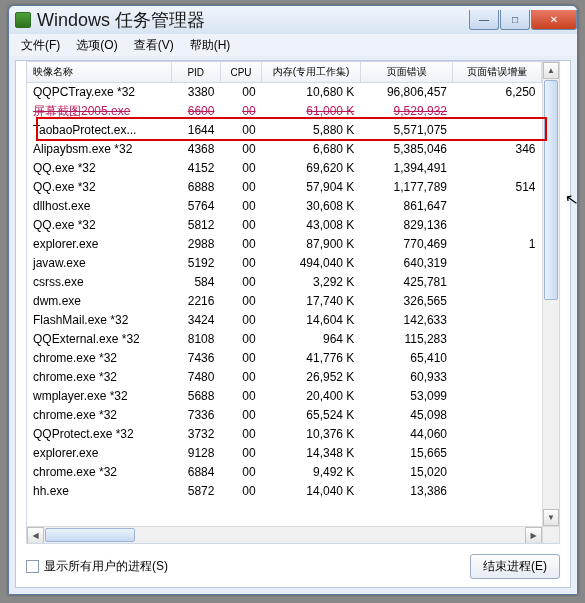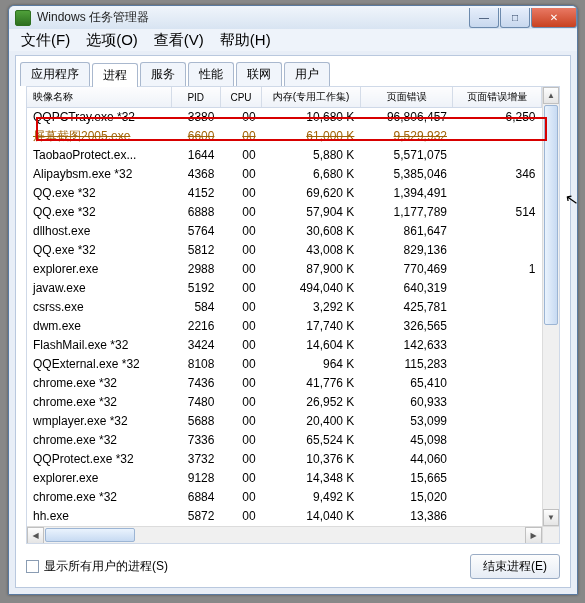--- a/index.html
+++ b/index.html
@@ -1,24 +1,24 @@
 <!DOCTYPE html>
 <html><head>
 <meta charset="utf-8">
 <style>
 * { margin:0; padding:0; box-sizing:border-box; font-family:"Microsoft YaHei","SimSun",Tahoma,sans-serif; }
 body { background:#888; width:585px; height:603px; position:relative; overflow:hidden; }
 .window { position:absolute; left:8px; top:5px; width:570px; height:590px; background:#e8eef7; border:1px solid #5a7aa0; border-radius:6px 6px 0 0; box-shadow:0 0 3px rgba(0,0,0,0.4); display:flex; flex-direction:column; }
 .titlebar { height:28px; background:linear-gradient(#f0f5fb,#d8e4f2); display:flex; align-items:center; border-radius:6px 6px 0 0; }
 .title-icon { width:16px; height:16px; margin:0 6px; background:linear-gradient(#4fa03a,#2d7020); border:1px solid #2d7020; border-radius:2px; }
-.title { font-size:12px; color:#1a1a1a; flex:1; }
+.title { font-size:18px; color:#1a1a1a; flex:1; }
 .winbtns { display:flex; }
 .winbtn { width:30px; height:20px; margin-left:1px; border:1px solid #6c8aad; border-top:none; background:linear-gradient(#e6eefb,#c8d8ee); display:flex; align-items:center; justify-content:center; font-size:10px; color:#2b4060; border-radius:0 0 3px 3px; }
 .winbtn.close { background:linear-gradient(#e97964,#c84120); color:#fff; width:46px; }
-.menubar { height:22px; display:flex; align-items:center; padding:0 4px; font-size:15px; background:#eef3fa; }
+.menubar { height:22px; display:flex; align-items:center; padding:0 4px; font-size:12px; background:#eef3fa; }
 .menuitem { padding:2px 8px; cursor:default; }
 .content { flex:1; margin:4px 6px 6px 6px; background:#fff; border:1px solid #b9c8de; display:flex; flex-direction:column; }
 .tabs { display:flex; padding:4px 4px 0 4px; margin-top:2px; }
 .tab { font-size:12px; padding:3px 10px; border:1px solid #a9b8ce; border-bottom:none; background:#f1f5fb; margin-right:2px; border-radius:3px 3px 0 0; cursor:default; }
 .tab.active { background:#fff; position:relative; top:1px; }
 .grid-wrap { flex:1; margin:0 10px 6px 10px; border:1px solid #cfd9e8; display:flex; flex-direction:column; overflow:hidden; }
 .grid-area { flex:1; display:flex; overflow:hidden; }
 table { border-collapse:collapse; font-size:12px; font-family:Consolas,"SimSun",monospace; width:100%; table-layout:fixed; }
 th { font-weight:400; font-size:10px; background:linear-gradient(#fdfdfe,#eef2f8); border-right:1px solid #d4dce8; border-bottom:1px solid #cfd9e8; padding:3px 6px; white-space:nowrap; overflow:hidden; }
 th.l{text-align:left;} th.r{text-align:center;}
@@ -27,21 +27,21 @@
 .vscroll{ width:17px; background:#f0f0f0; border-left:1px solid #dcdcdc; display:flex; flex-direction:column; position:relative; }
 .sbtn{ height:17px; background:linear-gradient(#fdfdfd,#e5e5e5); border:1px solid #c0c0c0; display:flex; align-items:center; justify-content:center; font-size:8px; color:#555; }
 .thumb{ position:absolute; left:1px; right:1px; top:18px; height:220px; background:linear-gradient(90deg,#eaf3fd,#c7daf2); border:1px solid #9cb5d4; border-radius:2px; }
 .hscroll{ height:17px; display:flex; background:#f0f0f0; border-top:1px solid #dcdcdc; position:relative; }
 .hthumb{ position:absolute; top:1px; bottom:1px; left:18px; width:90px; background:linear-gradient(#eaf3fd,#c7daf2); border:1px solid #9cb5d4; border-radius:2px; }
 .bottomrow{ display:flex; justify-content:space-between; align-items:center; padding:4px 10px 8px 10px; font-size:12px; }
 .chk{ width:13px; height:13px; border:1px solid #8a9cb3; margin-right:5px; display:inline-block; vertical-align:middle; background:#fff; }
 .endbtn{ padding:3px 12px; font-size:12px; background:linear-gradient(#fdfdfd,#e6ecf5); border:1px solid #9aacc5; border-radius:3px; }
 .hl{ position:absolute; border:2px solid #d80000; pointer-events:none; }
 .cursor{ position:absolute; font-size:16px; color:#000; transform:rotate(-10deg); }
-.strike td, .strike td *{ color:#a16207; text-decoration:line-through; }
+.strike td, .strike td *{ color:#be185d; text-decoration:line-through; }
 </style>
 </head>
 <body>
 
 <div class="window">
   <div class="titlebar">
     <div class="title-icon"></div>
     <div class="title">Windows 任务管理器</div>
     <div class="winbtns">
       <div class="winbtn">—</div>
@@ -51,28 +51,20 @@
   </div>
 
   <div class="menubar">
       <span class="menuitem">文件(F)</span>
       <span class="menuitem">选项(O)</span>
       <span class="menuitem">查看(V)</span>
       <span class="menuitem">帮助(H)</span>
     </div>
 
   <div class="content">
-    <div class="tabs">
-        <div class="tab">应用程序</div>
-        <div class="tab active">进程</div>
-        <div class="tab">服务</div>
-        <div class="tab">性能</div>
-        <div class="tab">联网</div>
-        <div class="tab">用户</div>
-      </div>
 
     <div class="grid-wrap">
       <div class="grid-area">
         <div style="flex:1;overflow:hidden">
           <table>
             <colgroup id="cg">
                 <col style="width: 140px;">
                 <col style="width: 48px;">
                 <col style="width: 40px;">
                 <col style="width: 96px;">

